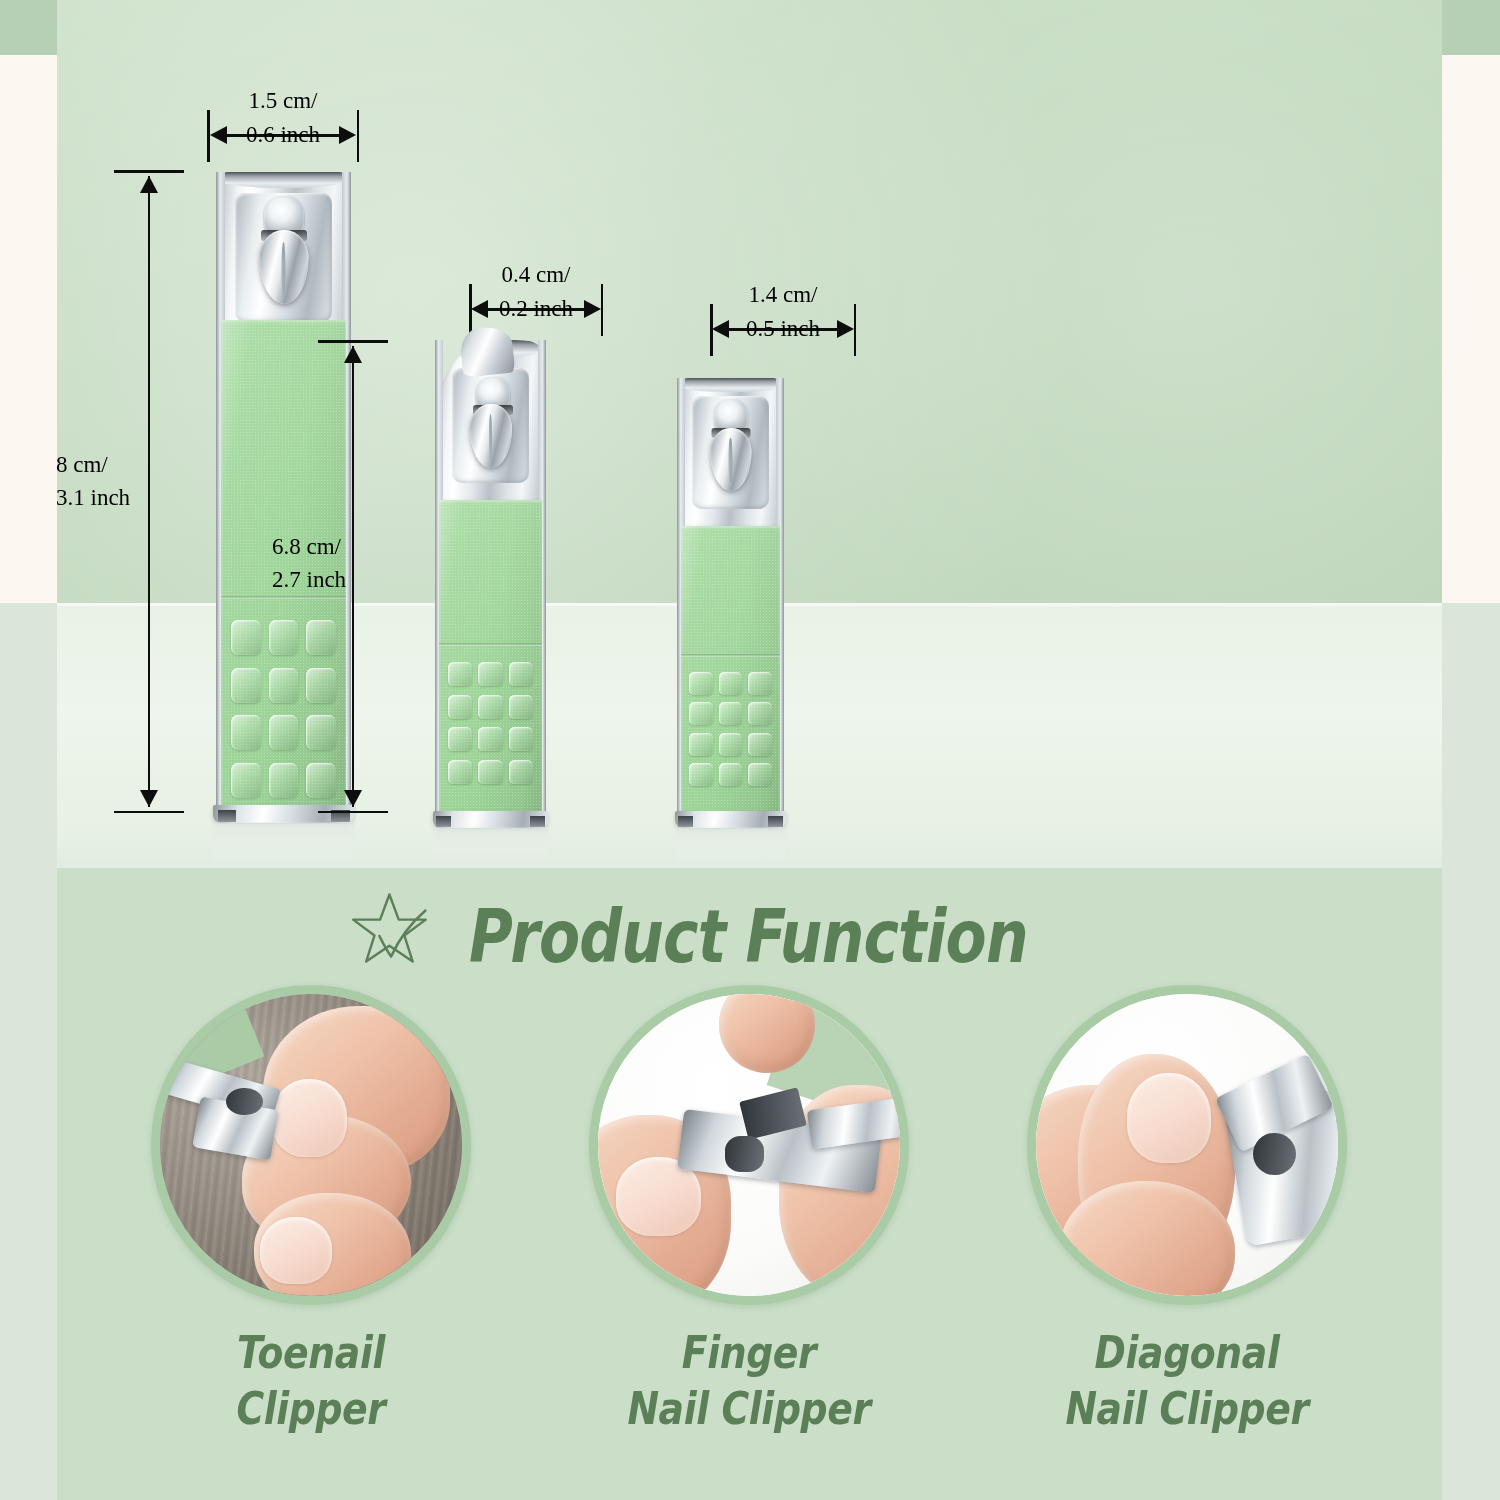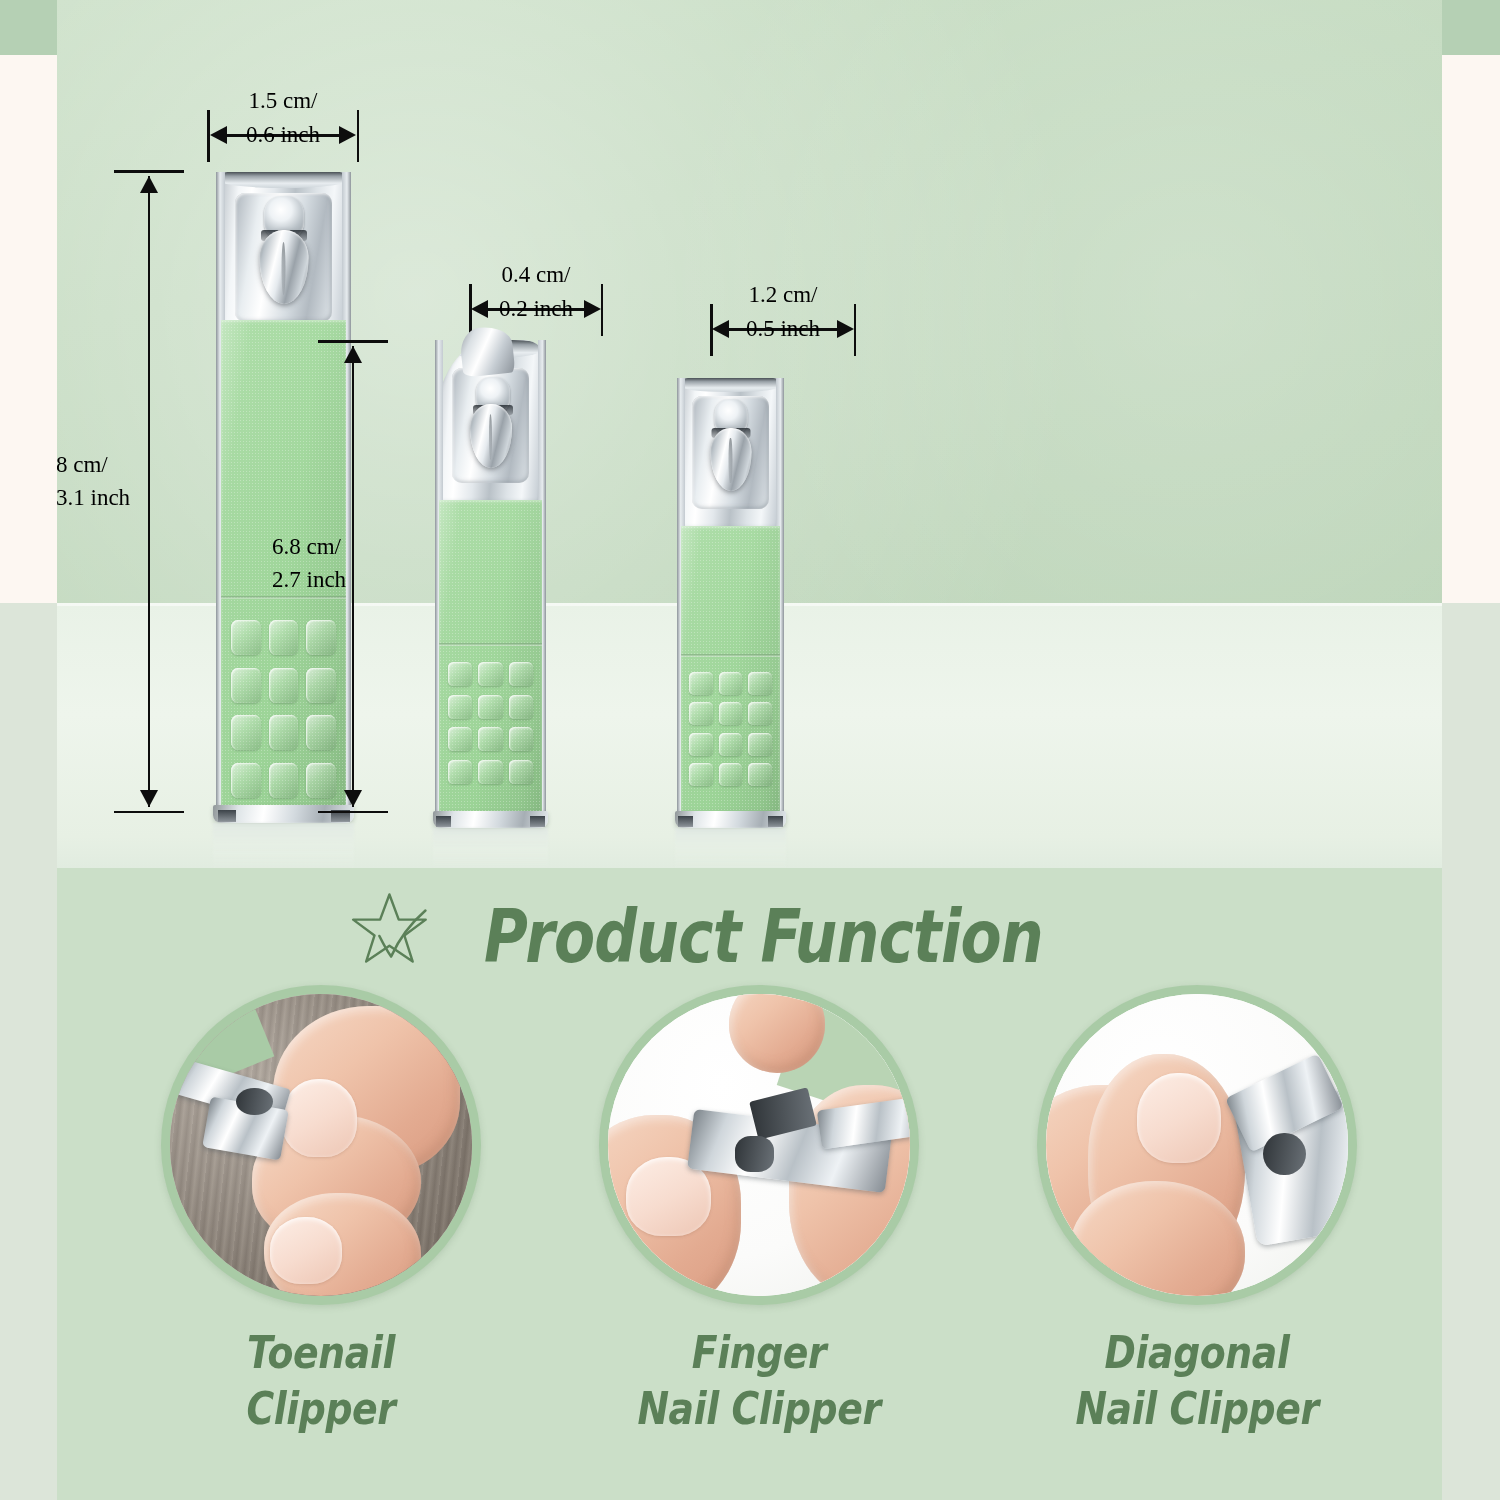--- a/index.html
+++ b/index.html
@@ -187,31 +187,31 @@
     background:linear-gradient(180deg, rgba(225,233,228,.85) 0%, rgba(233,241,232,.45) 45%, rgba(233,241,232,0) 100%);
     filter:blur(1.2px);
   }
   
   .hook {
     position:absolute; z-index:3;
     background:linear-gradient(120deg,#8f969c 0%,#d9dfe3 22%,#ffffff 44%,#c6cdd3 68%,#8b9299 100%);
   }
 
   
-  .pf-head { position:absolute; left:292px; top:885px; display:flex; align-items:center; gap:37px; }
+  .pf-head { position:absolute; left:292px; top:885px; display:flex; align-items:center; gap:22px; }
   .pf-title {
     font-family:"DejaVu Sans", sans-serif;
     font-size:73px; font-weight:700; font-style:italic;
     color:#5b8058; letter-spacing:-1px;
     transform:scaleX(.82); transform-origin:left center;
     white-space:nowrap;
   }
 
   
-  .cards { position:absolute; left:10px; top:985px; width:1116px; height:500px; }
+  .cards { position:absolute; left:0; top:985px; width:1116px; height:500px; }
   .card { position:absolute; width:320px; }
   .photo-ring {
     width:320px; height:320px; border-radius:50%;
     background:#a9cba6; padding:9px;
     box-shadow:0 2px 7px rgba(90,120,90,.20);
   }
   .photo {
     width:100%; height:100%; border-radius:50%; overflow:hidden;
     position:relative; background:#fff;
   }
@@ -386,21 +386,21 @@
       </div>
       <div class="reflection" style="top:488px; height:46px;"></div>
     </div>
 
     <div class="hmeasure" style="left:653px; top:304px; width:146px;">
       <div class="tick" style="left:0;  height:52px;"></div>
       <div class="tick" style="right:0; height:52px;"></div>
       <div class="bar" style="left:9px; right:9px; top:24px;"></div>
       <div class="ar ar-l" style="left:2px;  top:16px;"></div>
       <div class="ar ar-r" style="right:2px; top:16px;"></div>
-      <div class="txt dim-label" style="left:-42px; top:-24px; width:230px;">1.2 cm/</div>
+      <div class="txt dim-label" style="left:-42px; top:-24px; width:230px;">1.4 cm/</div>
       <div class="txt dim-label" style="left:-42px; top:10px; width:230px;">0.5  inch</div>
     </div>
 
 
     <div class="clipper" style="left:620px; top:378px; width:107px; height:436px;">
       <div class="head" style="height:152px;">
         <div class="head-top-edge"></div>
         <div class="head-inner-panel"></div>
         <div class="rivet" style="top:21px; width:33px; height:36px;"></div>
         <div class="rivet-shadow" style="top:50px; width:39px; height:10px;"></div>

